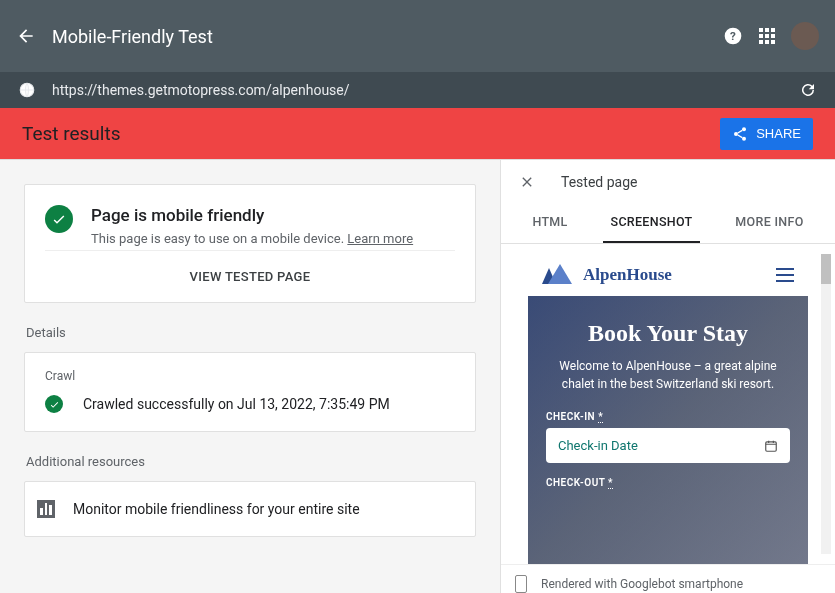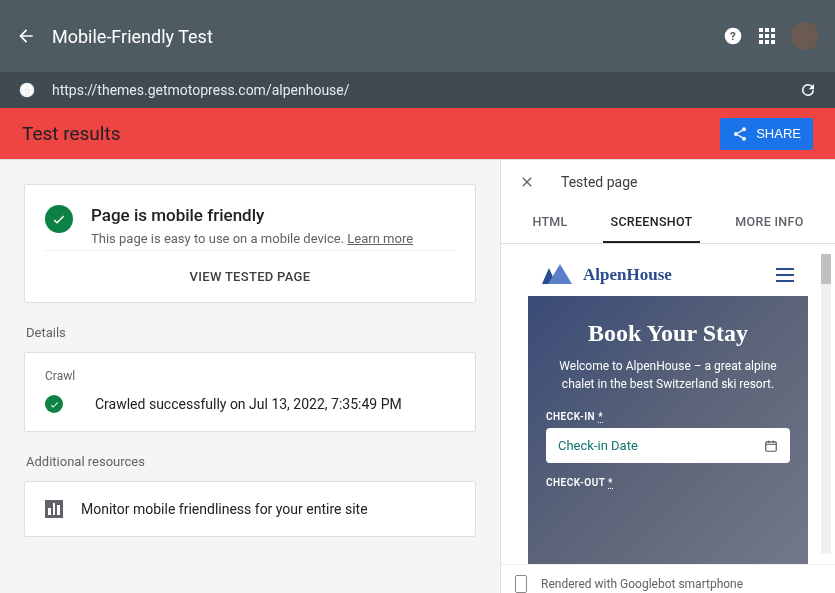--- a/index.html
+++ b/index.html
@@ -79,27 +79,27 @@
   .status-sub a { color:#5f6368; text-decoration:underline; cursor:pointer; }
   .view-tested {
     text-align:center; padding:18px 0; margin-top:4px;
     border-top:1px solid #eee;
     font-size:13px; font-weight:500; letter-spacing:.3px;
     color:#3c4043; cursor:pointer;
   }
   .section-label { font-size:13px; color:#5f6368; margin:22px 0 12px 2px; }
   .detail-card { padding:16px 20px 18px 20px; }
   .detail-label { font-size:12px; color:#5f6368; margin-bottom:12px; }
-  .crawl-row { display:flex; gap:32px; align-items:center; font-size:14px;text-align:right; }
+  .crawl-row { display:flex; gap:20px; align-items:center; font-size:14px;text-align:right; }
   .check-small {
     width:18px; height:18px; border-radius:50%; background:#0d8043;
     display:flex; align-items:center; justify-content:center;
   }
   .check-small svg { width:11px; height:11px; fill:#fff; }
-  .resource-card { padding:18px 20px; display:flex; gap:18px; align-items:center; }
+  .resource-card { padding:18px 12px; display:flex; gap:18px; align-items:center; }
   .bar-icon {
     width:18px; height:18px; background:#5f6368;
     display:flex; align-items:flex-end; justify-content:center; gap:2px;
     padding:3px;
   }
   .bar-icon span { width:3px; background:#fff; }
   .right-panel {
     flex:1;
     background:#fff;
     border-left:1px solid #e0e0e0;

